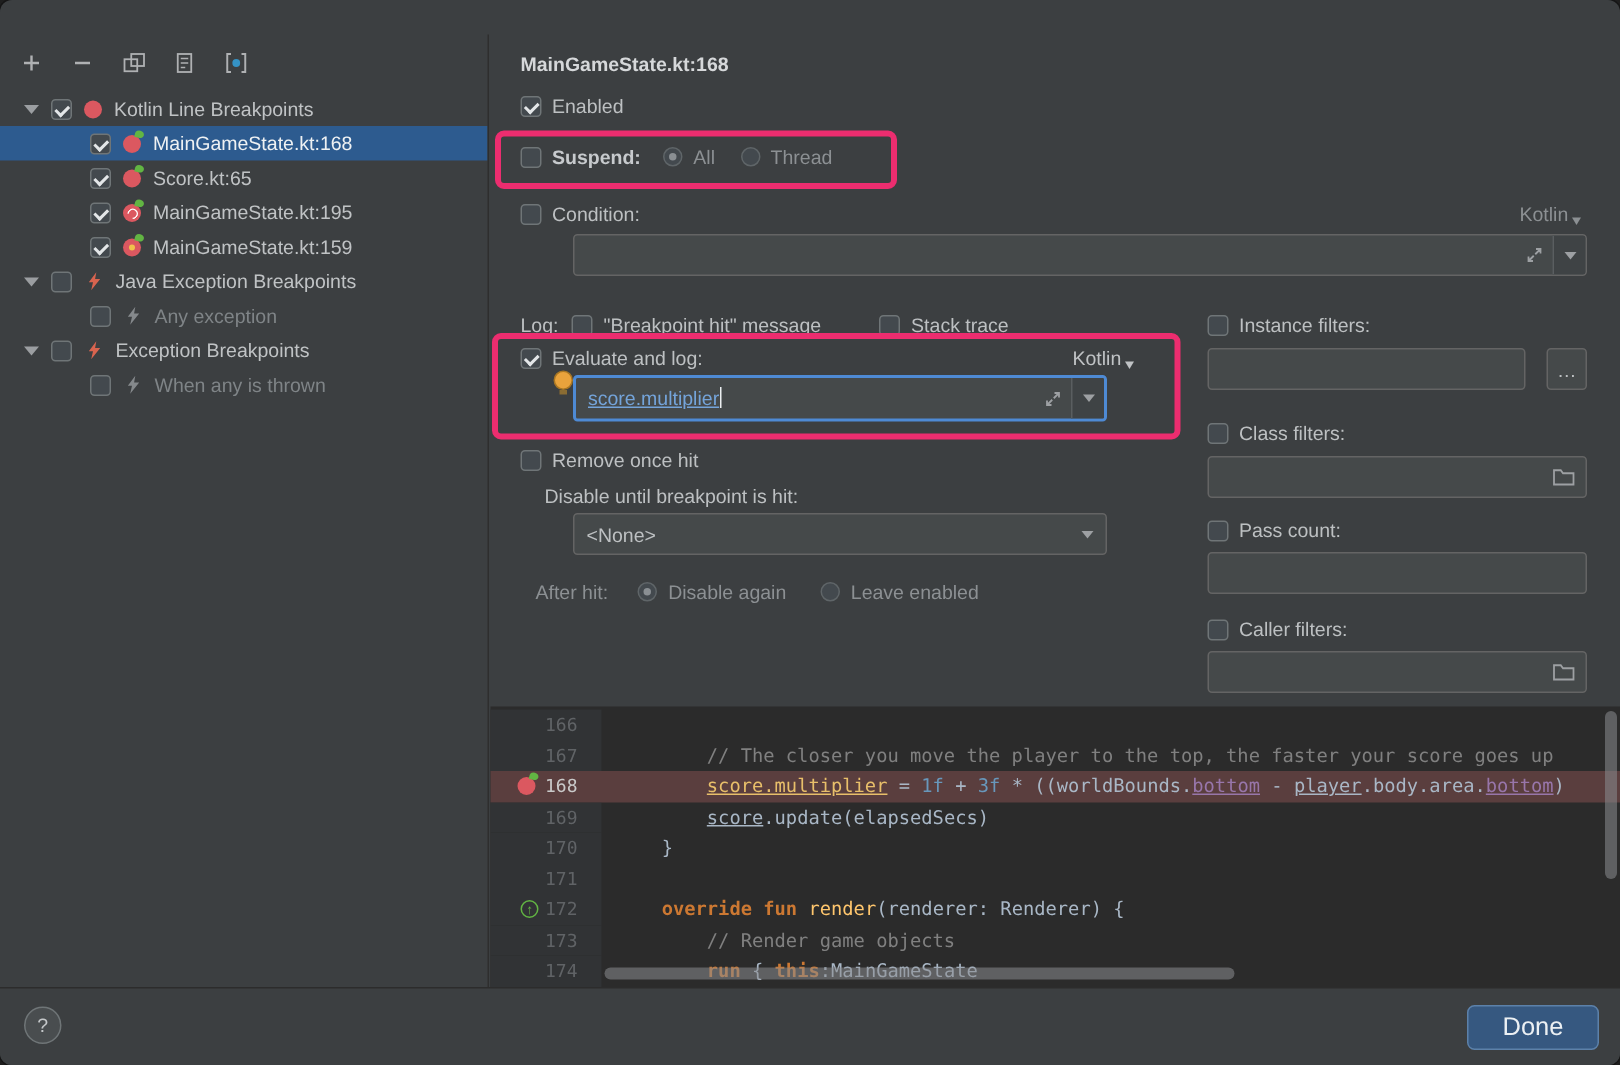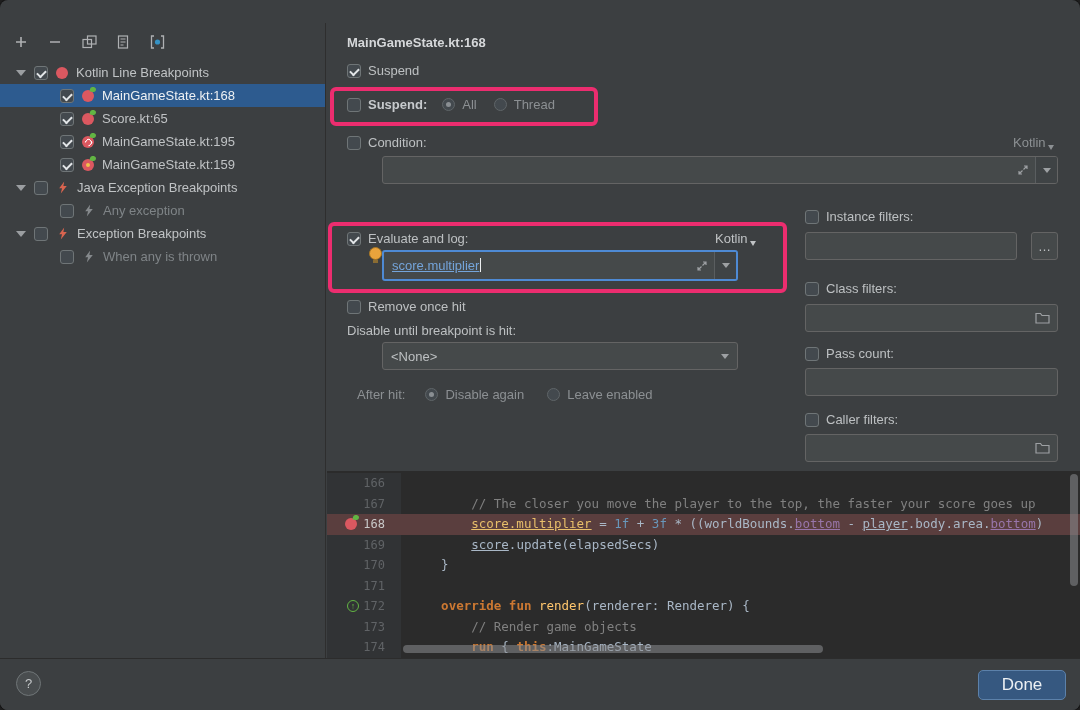--- a/index.html
+++ b/index.html
@@ -234,21 +234,21 @@
 
   <div class="content">
     <div class="detail">
 
       <div class="row" style="left:20px;top:12px">
         <span class="ptitle">MainGameState.kt:168</span>
       </div>
 
       <div class="row" style="left:20px;top:40px">
         <span class="cbx on"></span>
-        <span class="lbl">Suspend</span>
+        <span class="lbl">Enabled</span>
       </div>
 
       <div class="hl" style="left:3px;top:64px;width:268px;height:39px"></div>
       <div class="row" style="left:20px;top:74px">
         <span class="cbx"></span>
         <span class="bold">Suspend:</span>
         <span class="radio on gray" style="margin-left:8px"></span>
         <span class="gray">All</span>
         <span class="radio gray" style="margin-left:10px"></span>
         <span class="gray">Thread</span>
@@ -269,20 +269,27 @@
             <svg width="12" height="12" viewBox="0 0 12 12">
                 <path d="M7 2h3v3M10 2L6.5 5.5M5 10H2V7M2 10l3.5-3.5" stroke="#9da0a3" fill="none" stroke-width="1.2"></path>
               </svg>
           </span>
           <span class="combo-btn">
               <span class="dd-arrow"></span>
             </span>
         </span>
       </div>
 
+      <div class="row" style="left:20px;top:186px">
+        <span class="lbl">Log:</span>
+        <span class="cbx" style="margin-left:2px"></span>
+        <span class="lbl">"Breakpoint hit" message</span>
+        <span class="cbx" style="margin-left:32px"></span>
+        <span class="lbl">Stack trace</span>
+      </div>
 
       <div class="hl" style="left:1px;top:199px;width:459px;height:71px"></div>
       <div class="row" style="left:20px;top:208px">
         <span class="cbx on"></span>
         <span class="lbl">Evaluate and log:</span>
       </div>
       <div class="row lang bright" style="left:388px;top:208px">
         <span>Kotlin</span>
           <span class="dd-arrow"></span>
       </div>
@@ -299,21 +306,21 @@
               <span class="dd-arrow"></span>
             </span>
         </span>
       </div>
 
       <div class="row" style="left:20px;top:276px">
         <span class="cbx"></span>
         <span class="lbl">Remove once hit</span>
       </div>
 
-      <div class="row" style="left:20px;top:300px">
+      <div class="row" style="left:36px;top:300px">
         <span class="lbl">Disable until breakpoint is hit:</span>
       </div>
       <div class="field" style="left:55px;top:319px;width:356px;height:28px">
         <span>&lt;None&gt;</span>
         <span class="dd-arrow plain-arrow"></span>
       </div>
 
       <div class="row gray" style="left:30px;top:364px">
         <span>After hit:</span>
         <span class="radio on gray" style="margin-left:13px"></span>

